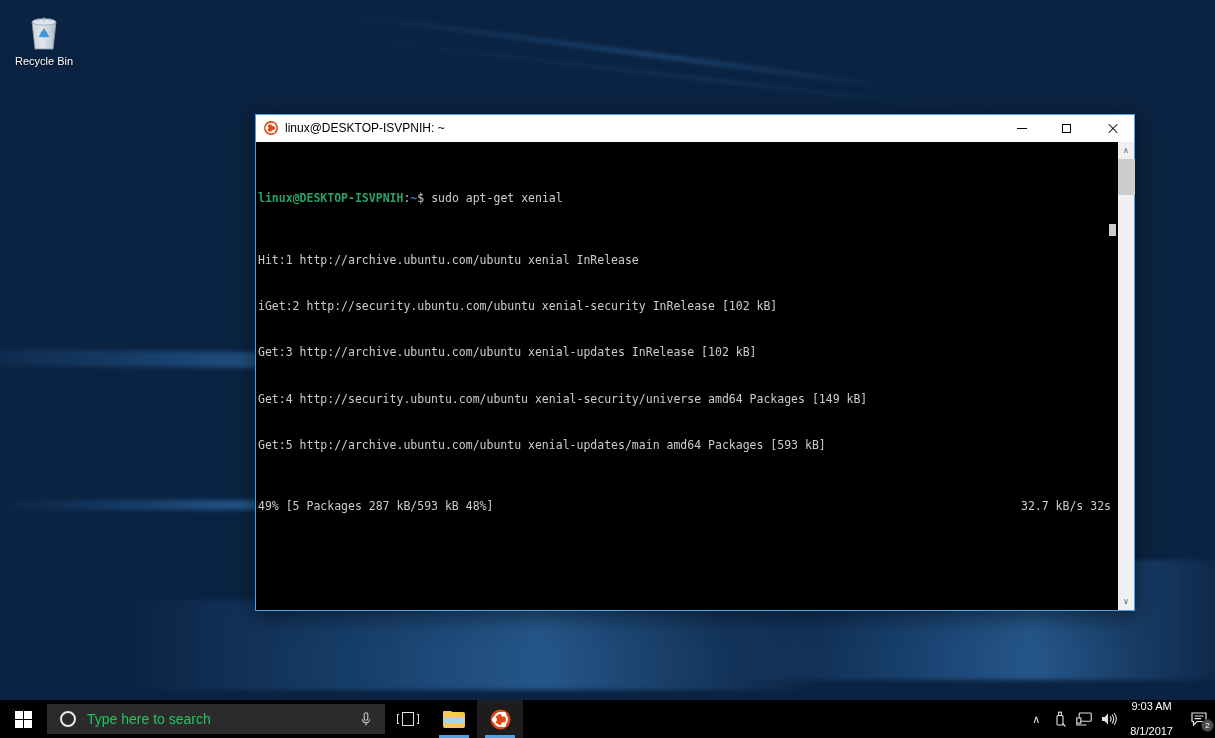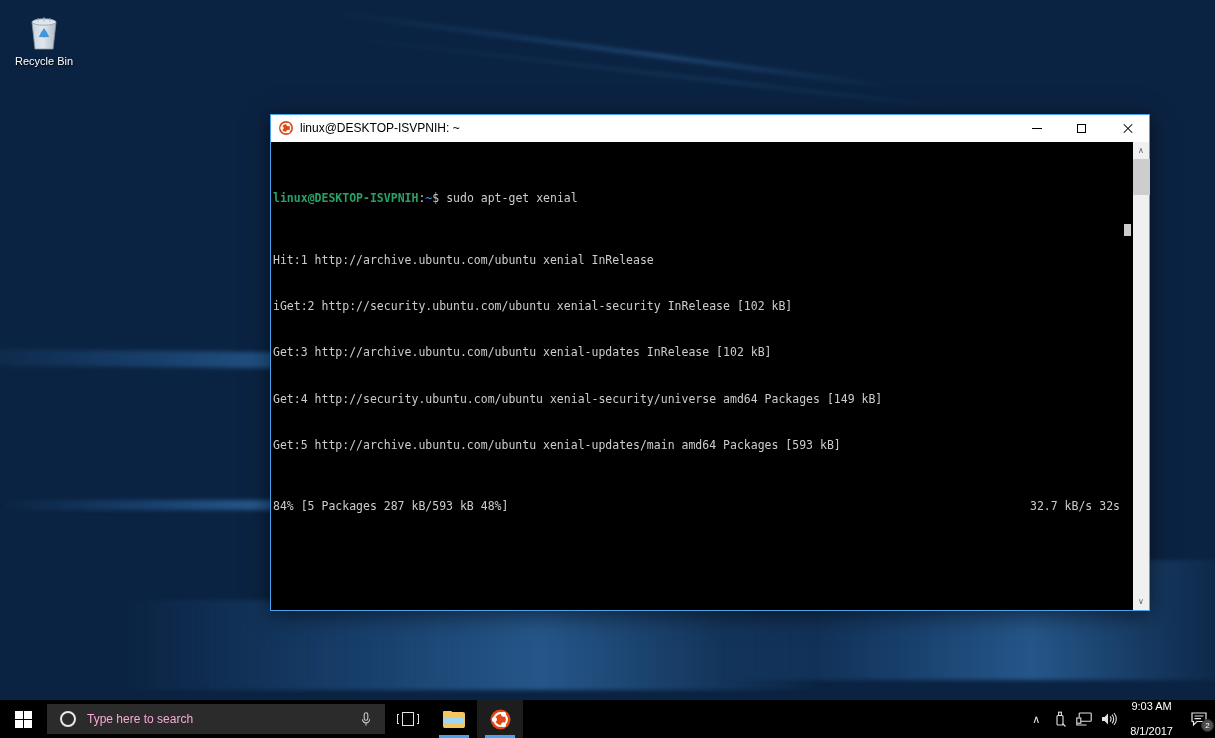--- a/index.html
+++ b/index.html
@@ -39,21 +39,21 @@
     display:flex; flex-direction:column; align-items:center; cursor:default;
   }
   #recycle-bin .bin-icon { width:34px; height:38px; position:relative; }
   #recycle-bin .bin-label {
     margin-top:3px; color:#ffffff; font-size:11px; line-height:13px;
     text-shadow:1px 1px 2px rgba(0,0,0,0.85); text-align:center;
   }
 
   
   #terminal-window {
-    position:absolute; left:270px; top:114px; width:880px; height:497px;
+    position:absolute; left:255px; top:114px; width:880px; height:497px;
     border:1px solid #4aa3e8; background:#ffffff;
     box-shadow:0 4px 22px rgba(0,0,0,0.55);
   }
   #title-bar {
     height:27px; background:#ffffff; display:flex; align-items:center;
     border-bottom:1px solid #ffffff; position:relative;
   }
   #title-bar .app-icon { width:14px; height:14px; margin-left:8px; margin-right:7px; position:relative; flex:none; }
   #title-bar .title-text {
     font-size:12px; color:#000000; line-height:14px; white-space:nowrap;
@@ -85,21 +85,21 @@
   }
   #terminal-screen .line { position:relative; }
   .tok-user { color:#26a269; font-weight:bold;margin-top:40px; }
   .tok-host { color:#26a269; font-weight:bold; }
   .tok-colon { color:#cccccc; }
   .tok-path { color:#3b7dd8; font-weight:bold; }
   .tok-out  { color:#cccccc; }
   .status-line { display:flex; }
   .status-line .left { flex:none; }
   .status-line .spacer { flex:1; }
-  .status-line .right { flex:none; padding-right:12px; }
+  .status-line .right { flex:none; padding-right:6px; }
   .cursor-block {
     display:inline-block; width:7px; height:12px; background:#cccccc;
     vertical-align:-2px;
   }
 
   
   #terminal-scrollbar {
     width:17px; background:#f0f0f0; display:flex; flex-direction:column;
     border-left:1px solid #000;
   }
@@ -124,21 +124,21 @@
   .win-logo i { background:#ffffff; display:block; }
 
   #search-box {
     width:338px; height:30px; margin-left:1px; background:#2b2b2b;
     display:flex; align-items:center; cursor:text; position:relative;
   }
   #search-box .cortana-ring {
     width:16px; height:16px; border:2px solid #e8e8e8; border-radius:50%;
     margin-left:13px; margin-right:11px; flex:none;
   }
-  #search-box .search-placeholder { color:#f9a8d4; font-size:12px; }
+  #search-box .search-placeholder { color:#22c55e; font-size:14px; }
   #search-box .mic-icon { position:absolute; right:14px; top:8px; width:10px; height:15px; }
 
   .tb-button {
     width:46px; height:38px; display:flex; align-items:center; justify-content:center;
     position:relative; cursor:default;
   }
   #taskview-button .tv-glyph { position:relative; width:20px; height:14px; }
   #taskview-button .tv-glyph .bx { position:absolute; left:4px; top:0; width:12px; height:14px; border:1.4px solid #e2e2e2; }
   #taskview-button .tv-glyph .lb, #taskview-button .tv-glyph .rb {
     position:absolute; top:2px; width:2px; height:10px; border:1.4px solid #e2e2e2;
@@ -255,21 +255,21 @@
 
       <div class="line"><span class="tok-user">linux</span><span class="tok-user">@</span><span class="tok-host">DESKTOP-ISVPNIH</span><span class="tok-colon">:</span><span class="tok-path">~</span><span class="tok-out">$</span><span class="tok-out"> sudo apt-get xenial</span></div>
 
       <div class="line tok-out">Hit:1 http://archive.ubuntu.com/ubuntu xenial InRelease</div>
       <div class="line tok-out">iGet:2 http://security.ubuntu.com/ubuntu xenial-security InRelease [102 kB]</div>
       <div class="line tok-out">Get:3 http://archive.ubuntu.com/ubuntu xenial-updates InRelease [102 kB]</div>
       <div class="line tok-out">Get:4 http://security.ubuntu.com/ubuntu xenial-security/universe amd64 Packages [149 kB]</div>
       <div class="line tok-out">Get:5 http://archive.ubuntu.com/ubuntu xenial-updates/main amd64 Packages [593 kB]</div>
 
       <div class="line status-line">
-        <span class="left tok-out">84% [5 Packages 287 kB/593 kB 48%]</span>
+        <span class="left tok-out">49% [5 Packages 287 kB/593 kB 48%]</span>
         <span class="spacer"></span>
         <span class="right tok-out">32.7 kB/s 32s</span>
       </div>
       <span class="cursor-block" style="position:absolute; right:1px; top:82px;"></span>
     </div>
 
     <div id="terminal-scrollbar">
       <div class="sb-arrow">∧</div>
       <div class="sb-track">
         <div class="sb-thumb"></div>

